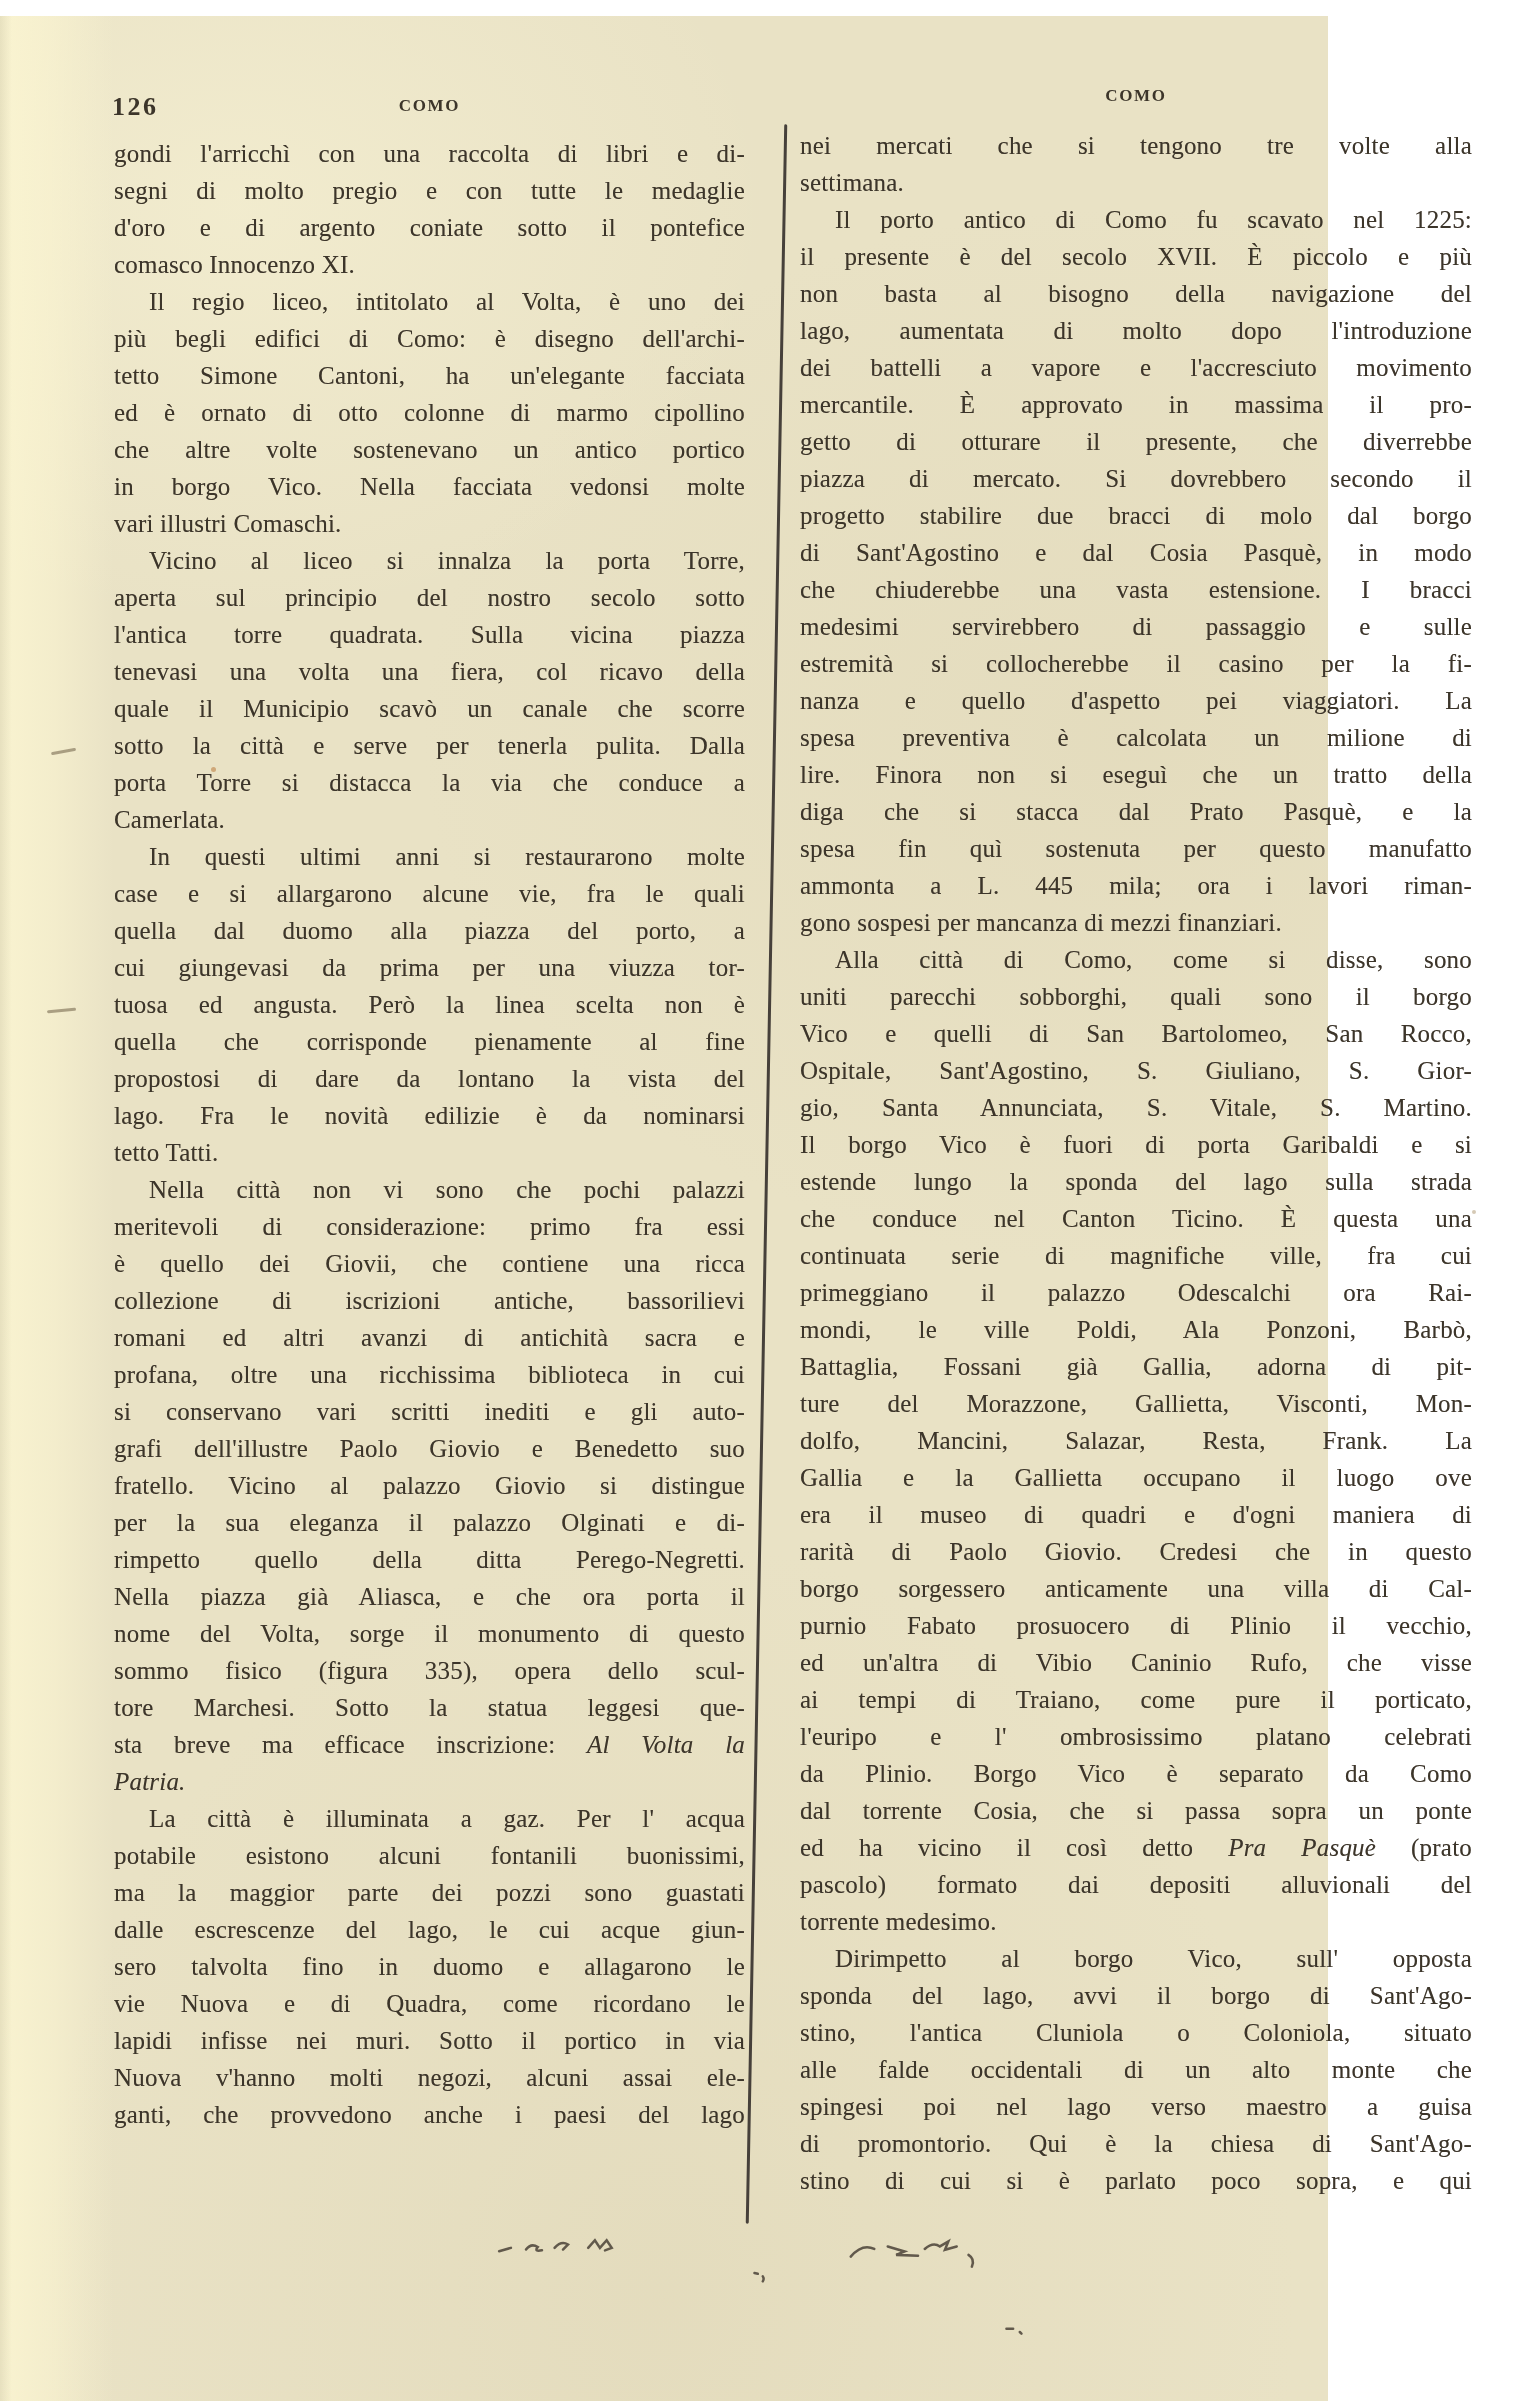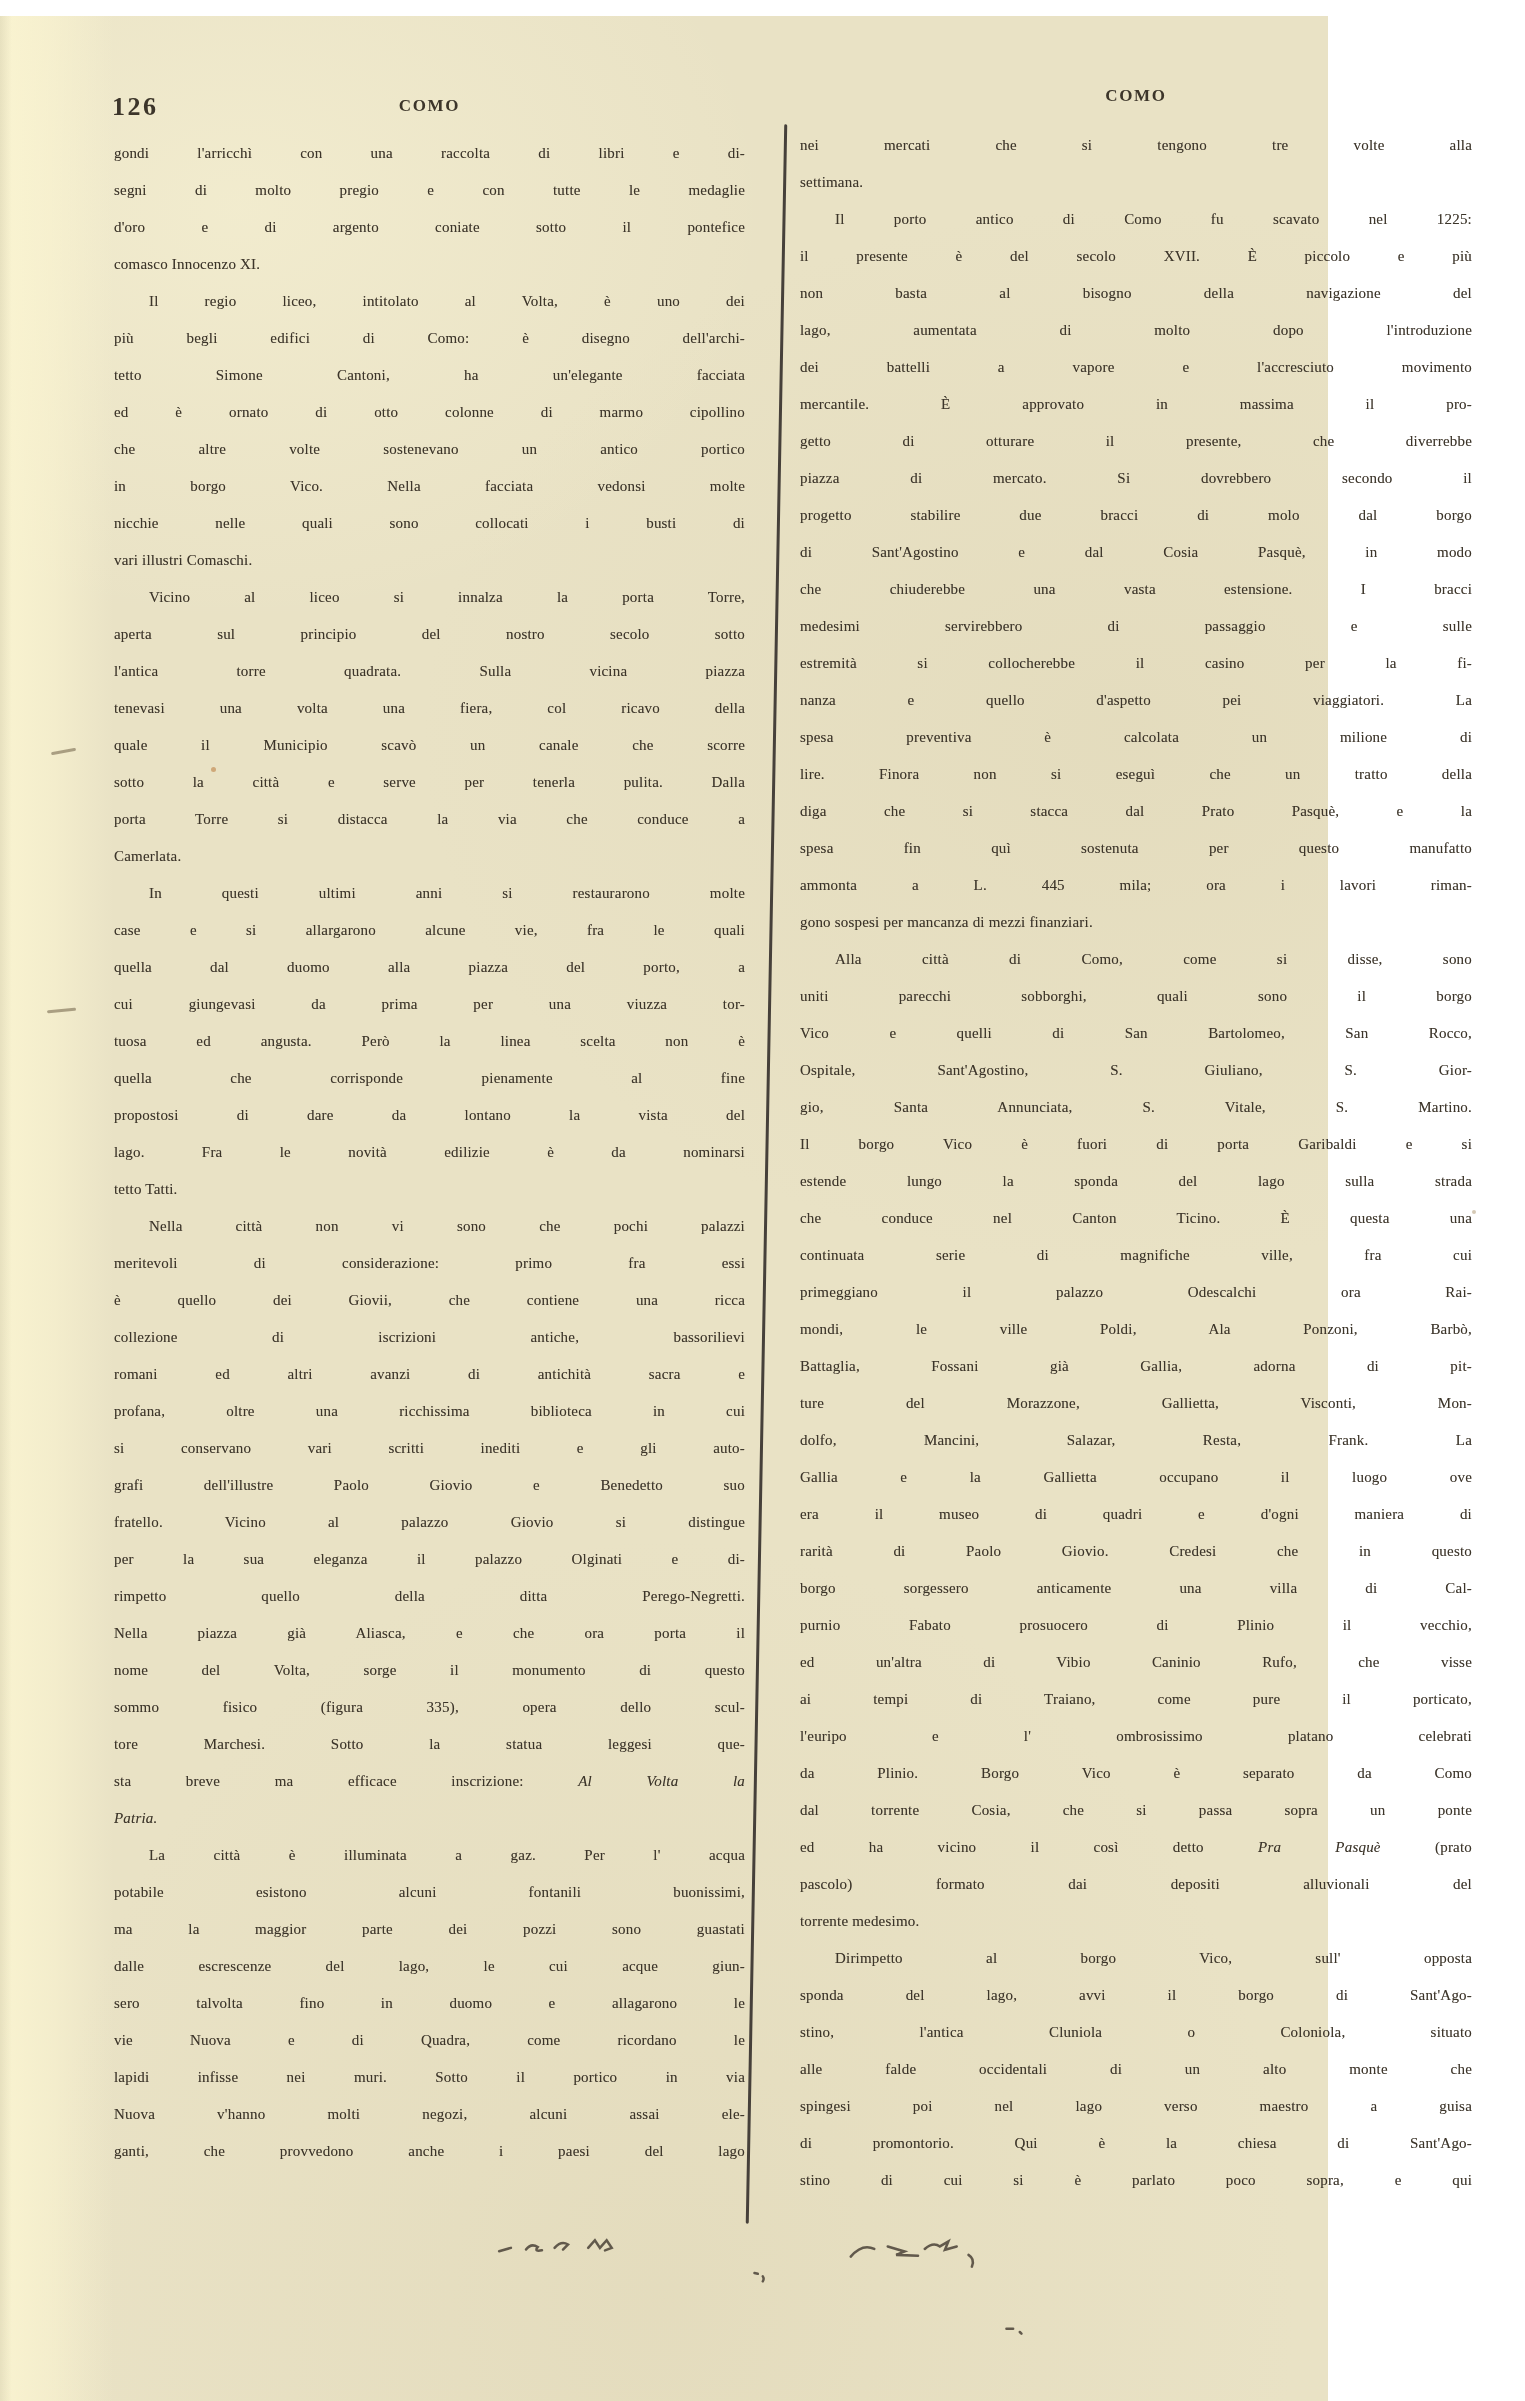--- a/index.html
+++ b/index.html
@@ -17,21 +17,21 @@
       radial-gradient(ellipse 844px 1013px at 50% 95%, rgba(216,206,172,0.30), rgba(216,206,172,0) 75%);
   }
   .pagenum{
     position:absolute;left:112px;top:76px;
     font-size:26px;font-weight:bold;letter-spacing:2.5px;
   }
   .running-head{position:absolute;font-size:17px;font-weight:bold;letter-spacing:1.7px;}
   .head-left{left:114px;top:80px;width:631px;text-align:center;}
   .head-right{left:800px;top:70px;width:672px;text-align:center;}
   .col{
-    position:absolute;font-size:15px;line-height:37px;
+    position:absolute;font-size:25px;line-height:37px;
     text-align:justify;letter-spacing:0.2px;
     text-shadow:0 0 0.5px rgba(60,50,40,0.35);
   }
   .col-left{left:114px;top:119px;width:631px;}
   .col-right{left:800px;top:111px;width:672px;}
   .line{height:37px;overflow:hidden;text-align:justify;text-align-last:justify;}
   .line.endline{text-align-last:left;}
   .line.indent{text-indent:35px;}
   .divider{
     position:absolute;left:765px;top:108px;width:2.5px;height:2100px;
@@ -60,21 +60,20 @@
       <div class="line">gondi l'arricchì con una raccolta di libri e di-</div>
       <div class="line">segni di molto pregio e con tutte le medaglie</div>
       <div class="line">d'oro e di argento coniate sotto il pontefice</div>
       <div class="line endline">comasco Innocenzo XI.</div>
       <div class="line indent">Il regio liceo, intitolato al Volta, è uno dei</div>
       <div class="line">più begli edifici di Como: è disegno dell'archi-</div>
       <div class="line">tetto Simone Cantoni, ha un'elegante facciata</div>
       <div class="line">ed è ornato di otto colonne di marmo cipollino</div>
       <div class="line">che altre volte sostenevano un antico portico</div>
       <div class="line">in borgo Vico. Nella facciata vedonsi molte</div>
-      <div class="line">nicchie nelle quali sono collocati i busti di</div>
       <div class="line endline">vari illustri Comaschi.</div>
       <div class="line indent">Vicino al liceo si innalza la porta Torre,</div>
       <div class="line">aperta sul principio del nostro secolo sotto</div>
       <div class="line">l'antica torre quadrata. Sulla vicina piazza</div>
       <div class="line">tenevasi una volta una fiera, col ricavo della</div>
       <div class="line">quale il Municipio scavò un canale che scorre</div>
       <div class="line">sotto la città e serve per tenerla pulita. Dalla</div>
       <div class="line">porta Torre si distacca la via che conduce a</div>
       <div class="line endline">Camerlata.</div>
       <div class="line indent">In questi ultimi anni si restaurarono molte</div>

